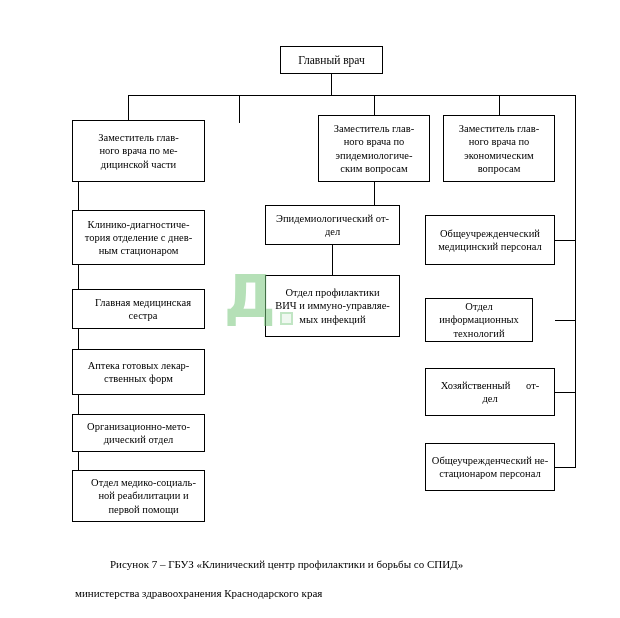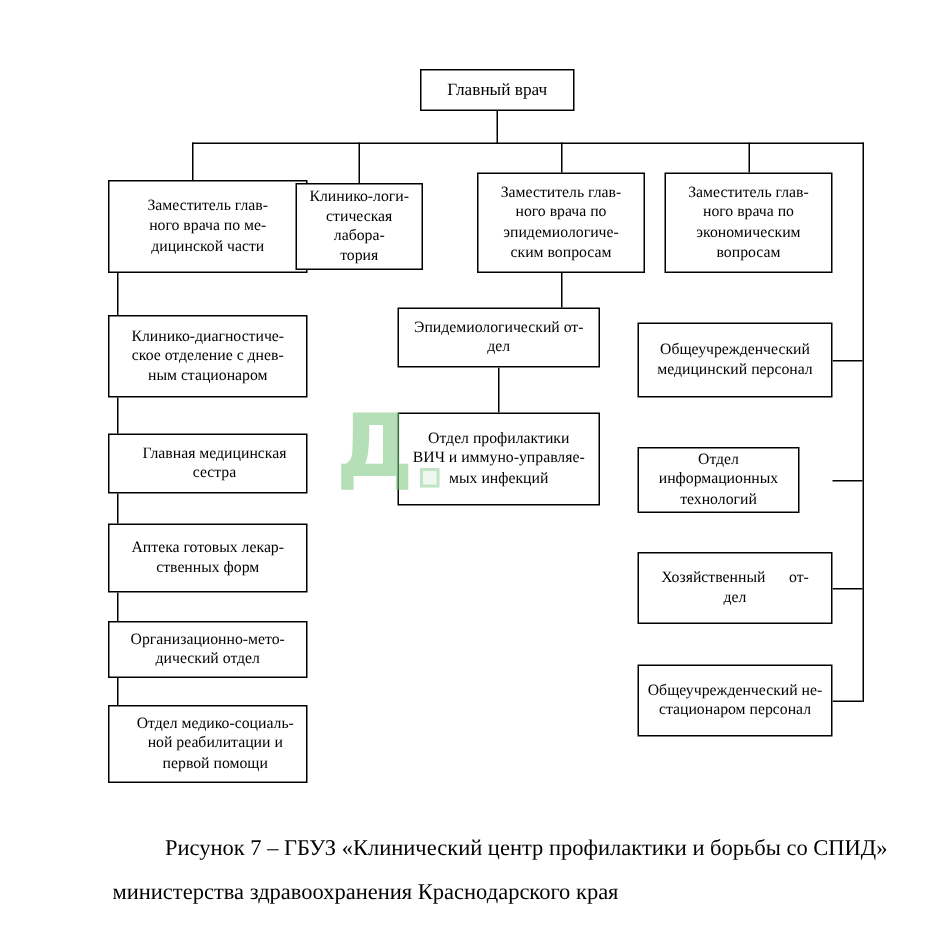--- a/index.html
+++ b/index.html
@@ -29,21 +29,21 @@
   .root-node { font-size: 11.5px; }
   .line {
     position: absolute;
     background: #000;
     z-index: 1;
   }
   .h-line { height: 1px; }
   .v-line { width: 1px; }
   .caption {
     position: absolute;
-    font-size: 15px;
+    font-size: 11px;
     white-space: nowrap;
     z-index: 2;
     font-family: Liberation Serif, serif;
   }
   .watermark {
     position: absolute;
     left: 224px;
     top: 268px;
     z-index: 3;
     opacity: 0.55;
@@ -84,34 +84,31 @@
   <div class="line h-line" style="left:555px; top:240px; width:20px;"></div>
   <div class="line h-line" style="left:555px; top:320px; width:20px;"></div>
   <div class="line h-line" style="left:555px; top:392px; width:20px;"></div>
   <div class="line h-line" style="left:555px; top:467px; width:20px;"></div>
 
   <div class="node root-node" style="left:280px; top:46px; width:103px; height:28px;">Главный врач</div>
 
   <div class="node" style="left:72px; top:120px; width:133px; height:62px;">Заместитель глав-
 ного врача по ме-
 дицинской части</div>
-  <div class="node" style="left:197px; top:122px; width:85px; height:58px;">Клинико-логи-
-стическая лабора-
-тория</div>
   <div class="node" style="left:318px; top:115px; width:112px; height:67px;">Заместитель глав-
 ного врача по
 эпидемиологиче-
 ским вопросам</div>
   <div class="node" style="left:443px; top:115px; width:112px; height:67px;">Заместитель глав-
 ного врача по
 экономическим
 вопросам</div>
 
   <div class="node" style="left:72px; top:210px; width:133px; height:55px;">Клинико-диагностиче-
-ское отделение с днев-
+тория отделение с днев-
 ным стационаром</div>
   <div class="node" style="left:72px; top:289px; width:133px; height:40px;padding-left:12px;">Главная медицинская
 сестра</div>
   <div class="node" style="left:72px; top:349px; width:133px; height:46px;">Аптека готовых лекар-
 ственных форм</div>
   <div class="node" style="left:72px; top:414px; width:133px; height:38px;">Организационно-мето-
 дический отдел</div>
   <div class="node" style="left:72px; top:470px; width:133px; height:52px;padding-left:13px;">Отдел медико-социаль-
 ной реабилитации и
 первой помощи</div>

